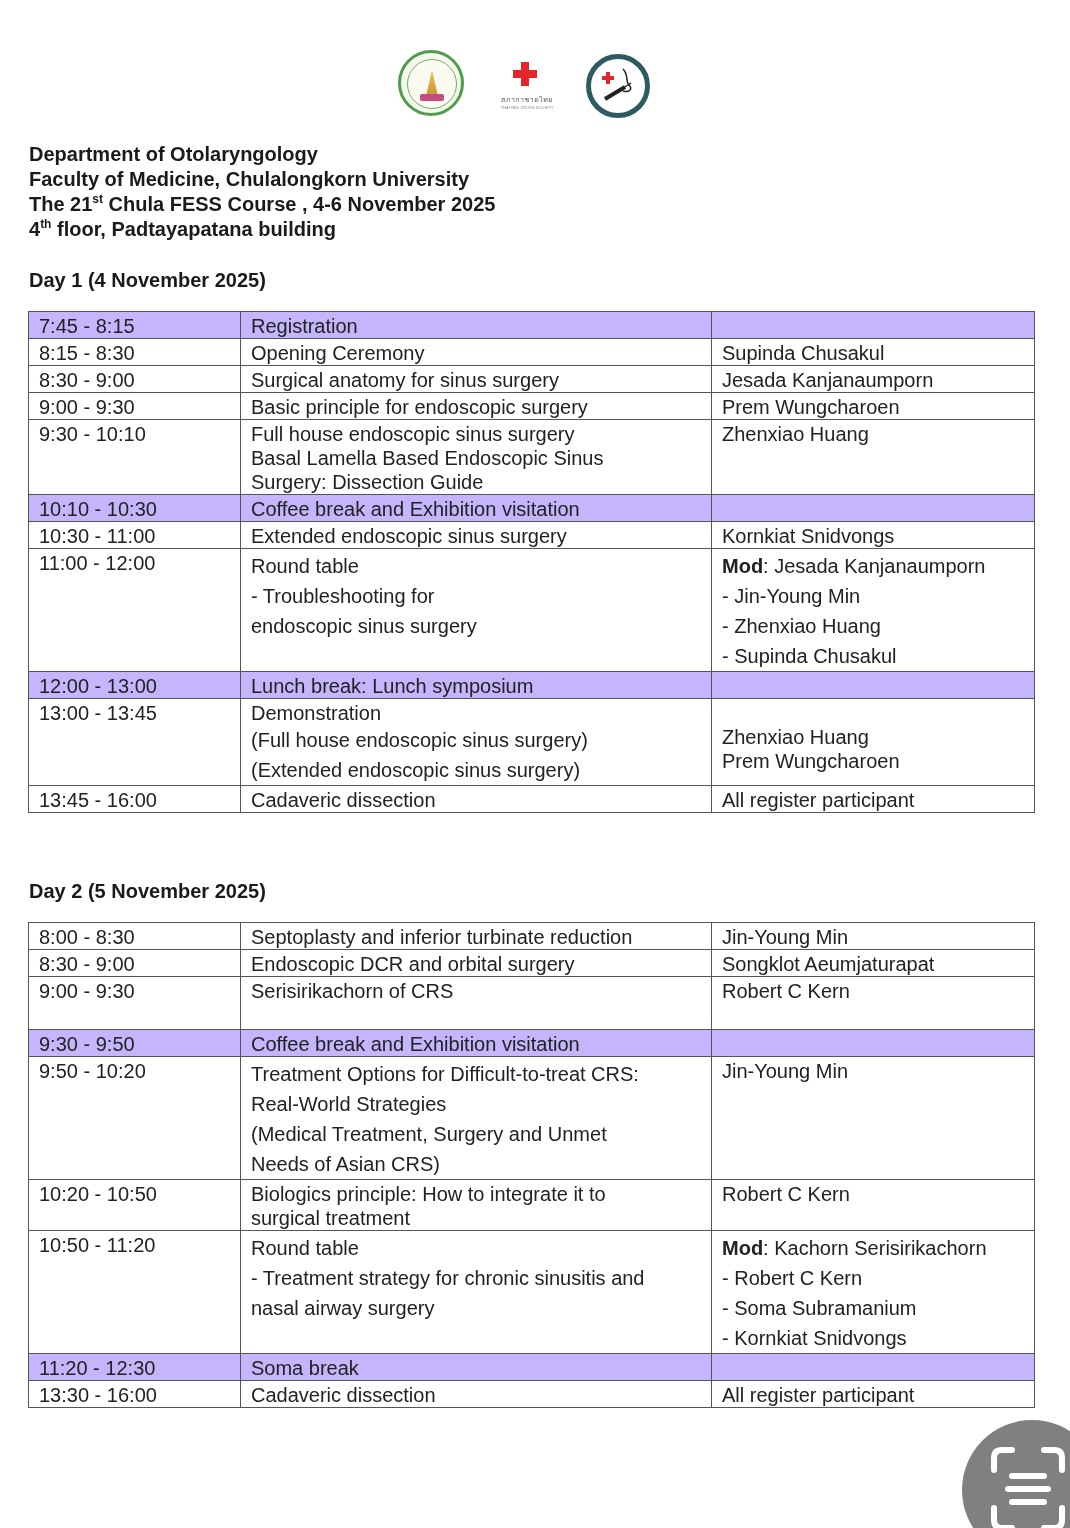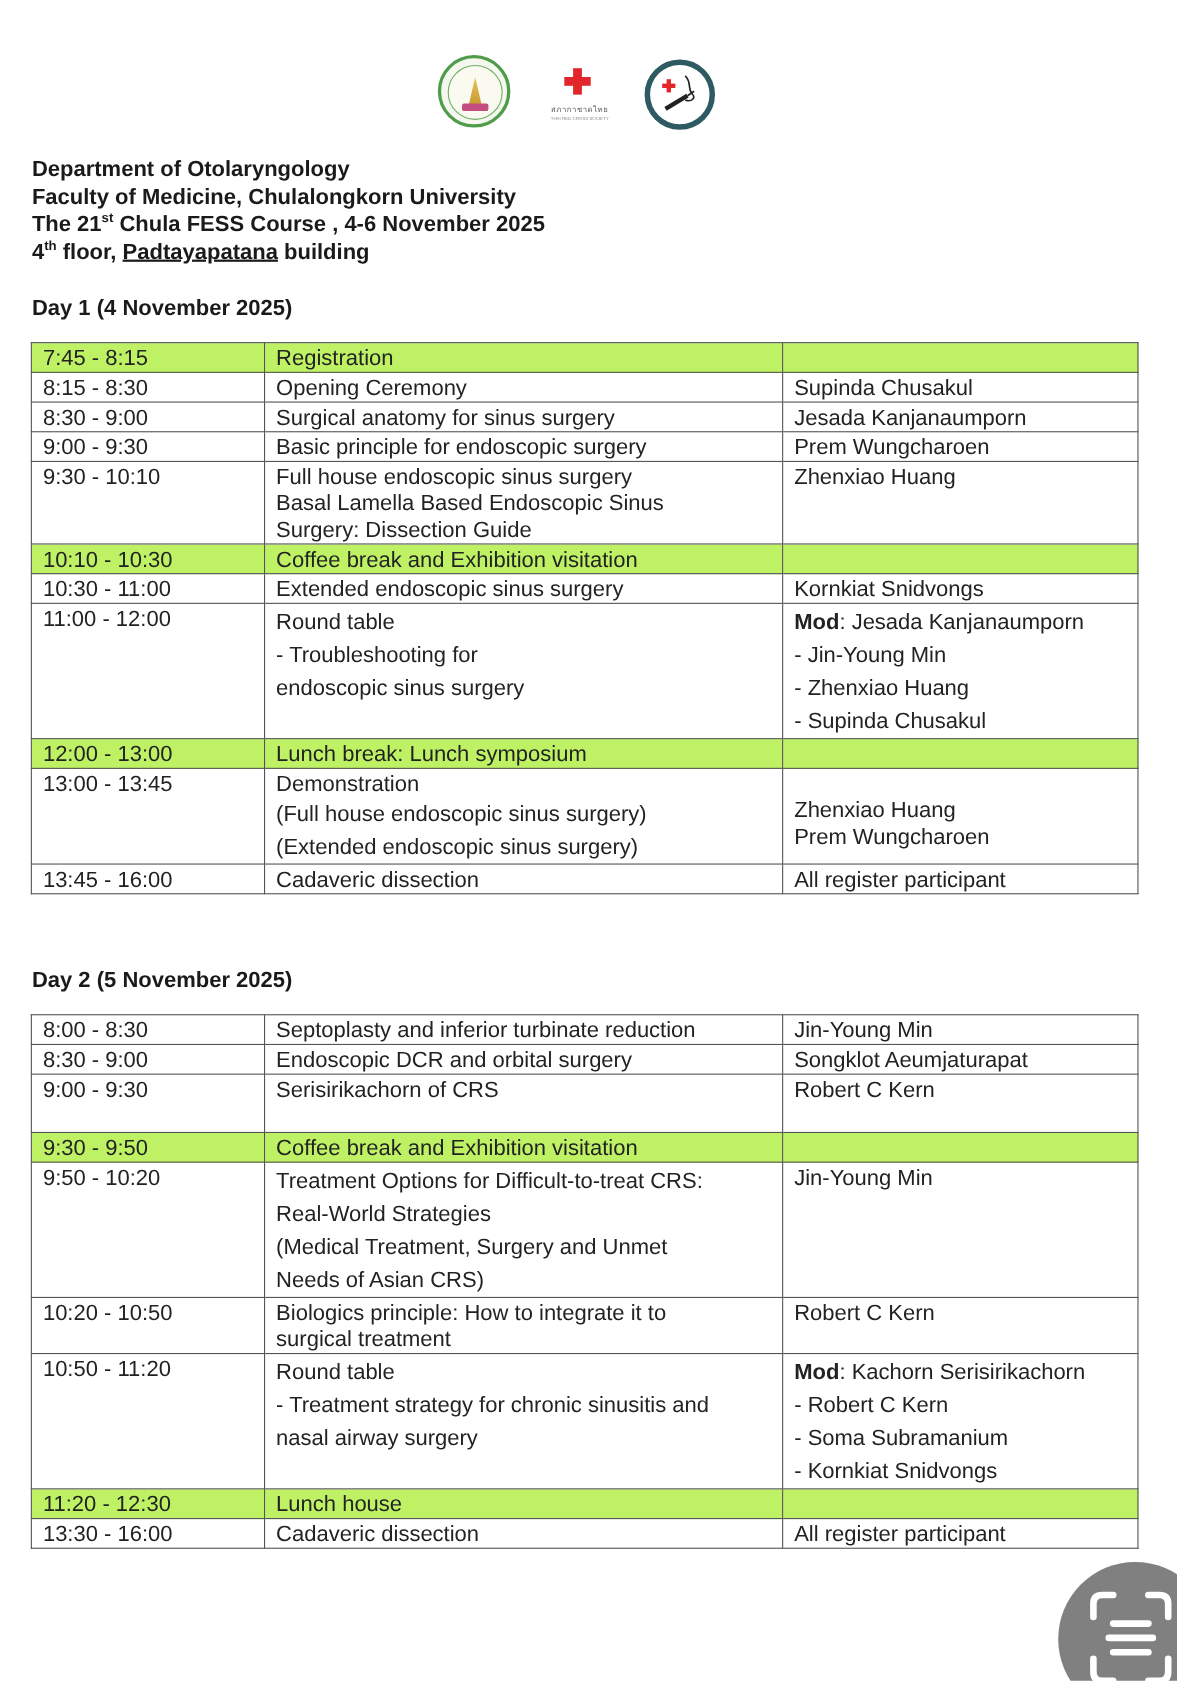--- a/index.html
+++ b/index.html
@@ -33,38 +33,38 @@
     left: 586px; top: 4px; width: 64px; height: 64px; border-radius: 50%;
     border: 5px solid #2e5a62; box-sizing: border-box; background: #fff;
   }
   .logo-rhino .rc-v { position: absolute; left: 15px; top: 13px; width: 4px; height: 12px; background: #e3262b; }
   .logo-rhino .rc-h { position: absolute; left: 11px; top: 17px; width: 12px; height: 4px; background: #e3262b; }
   .logo-rhino svg { position: absolute; left: 4px; top: 4px; }
 
   .header { position: absolute; left: 29px; top: 142px; font-weight: bold; font-size: 20px; line-height: 25px; }
   .header div { white-space: nowrap; }
   .header sup { font-size: 12px; line-height: 0; vertical-align: 8px; }
-  .header .u { text-decoration: underline; }
+  .header .u { }
 
   .day-title { position: absolute; left: 29px; font-weight: bold; font-size: 20px; white-space: nowrap; }
   .day1-title { top: 269px; }
   .day2-title { top: 880px; }
 
   table.sched {
     position: absolute; left: 28px; width: 1006px; border-collapse: collapse;
     font-size: 20px; table-layout: fixed;
   }
   table.sched td {
     border: 1.5px solid #555; vertical-align: top; padding: 2px 10px 0 10px; line-height: 24px;
     color: #222;
   }
   table.sched col.c1 { width: 212px; }
   table.sched col.c2 { width: 471px; }
   table.sched col.c3 { width: 323px; }
-  tr.shaded td { background: #bef264; }
+  tr.shaded td { background: #c4b5fd; }
   .day1-table { top: 311px; }
   .day2-table { top: 922px; }
   .line { display: block; white-space: nowrap; }
   .mod { font-weight: bold; }
   .lh30 .line { line-height: 30px; }
 
   .scan-btn {
     position: absolute; left: 962px; top: 1420px; width: 140px; height: 140px; border-radius: 50%;
     background: #7a7a7a; opacity: 0.95;
   }
@@ -295,21 +295,21 @@
         <td class="lh30">
           <span class="line"><span class="mod">Mod</span><span>: Kachorn Serisirikachorn</span></span>
           <span class="line">- Robert C Kern</span>
           <span class="line">- Soma Subramanium</span>
           <span class="line">- Kornkiat Snidvongs</span>
         </td>
       </tr>
       <tr class="shaded">
         <td style="height: 24px;">11:20 - 12:30</td>
         <td>
-          <span class="line">Lunch house</span>
+          <span class="line">Soma break</span>
         </td>
         <td></td>
       </tr>
       <tr>
         <td>13:30 - 16:00</td>
         <td>
           <span class="line">Cadaveric dissection</span>
         </td>
         <td>
           <span class="line">All register participant</span>

